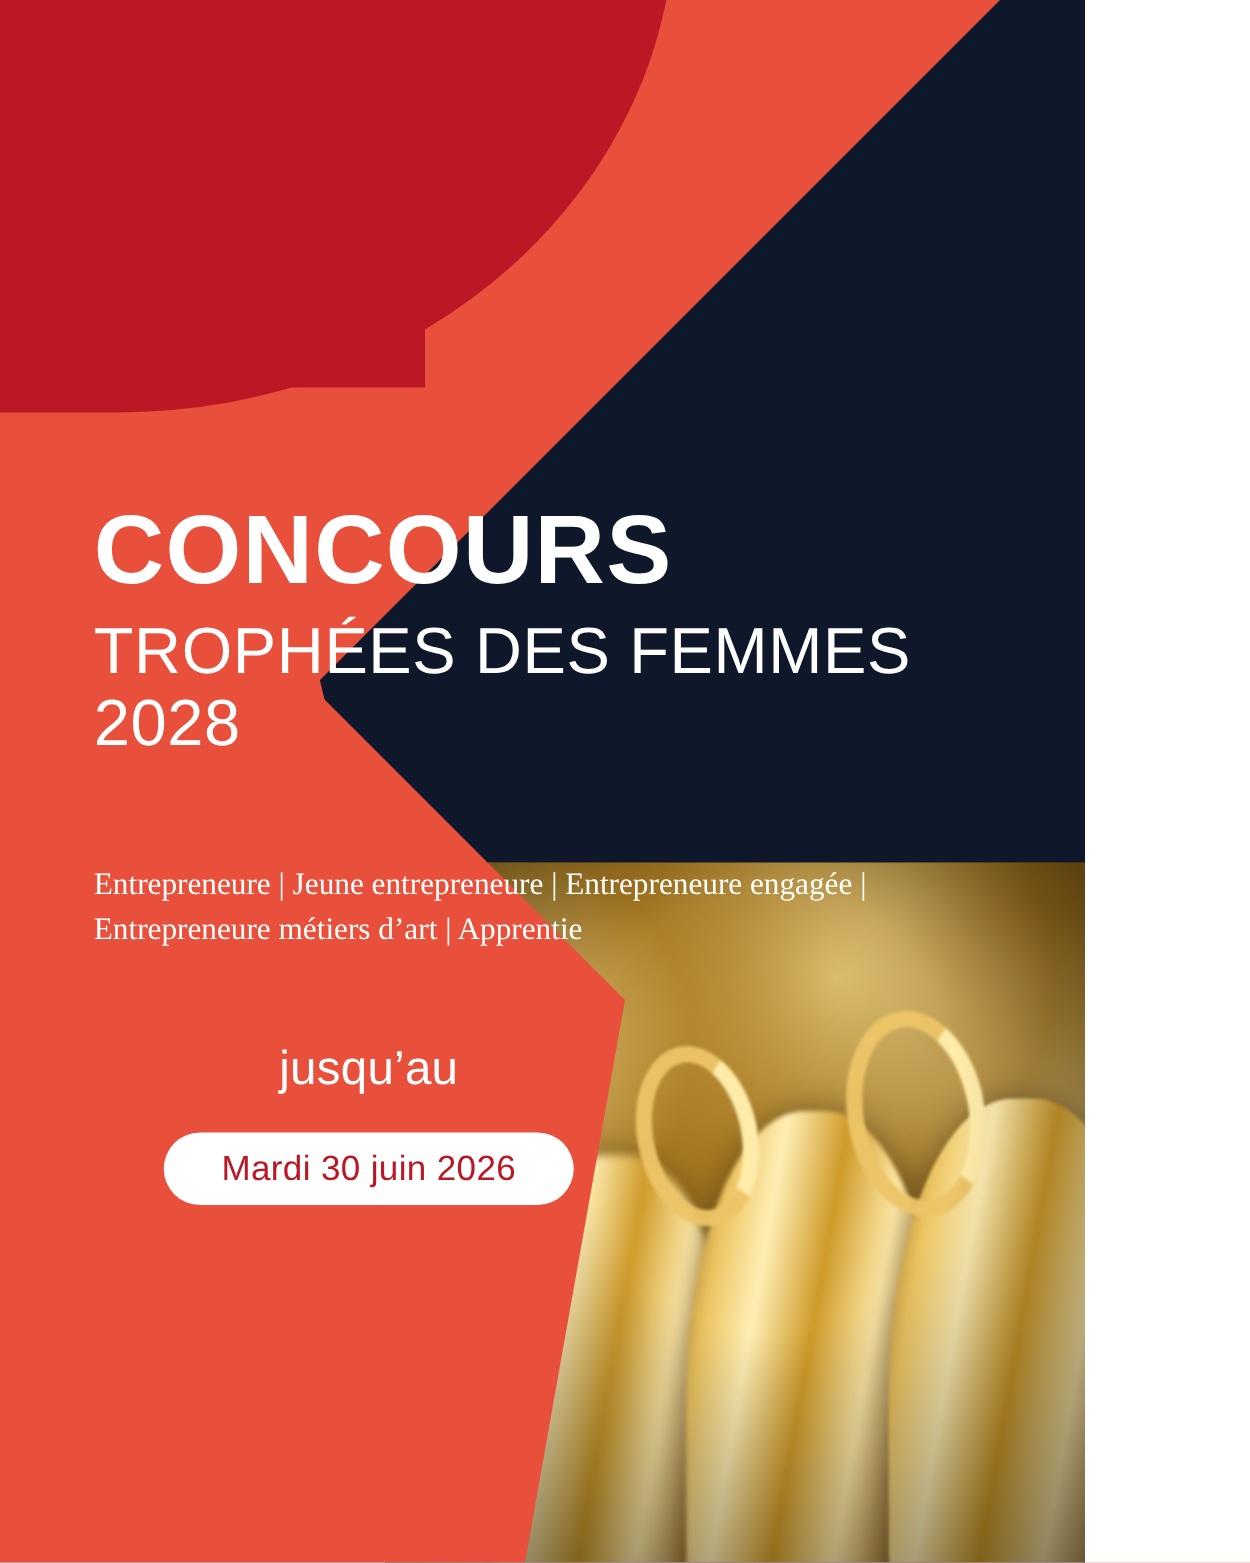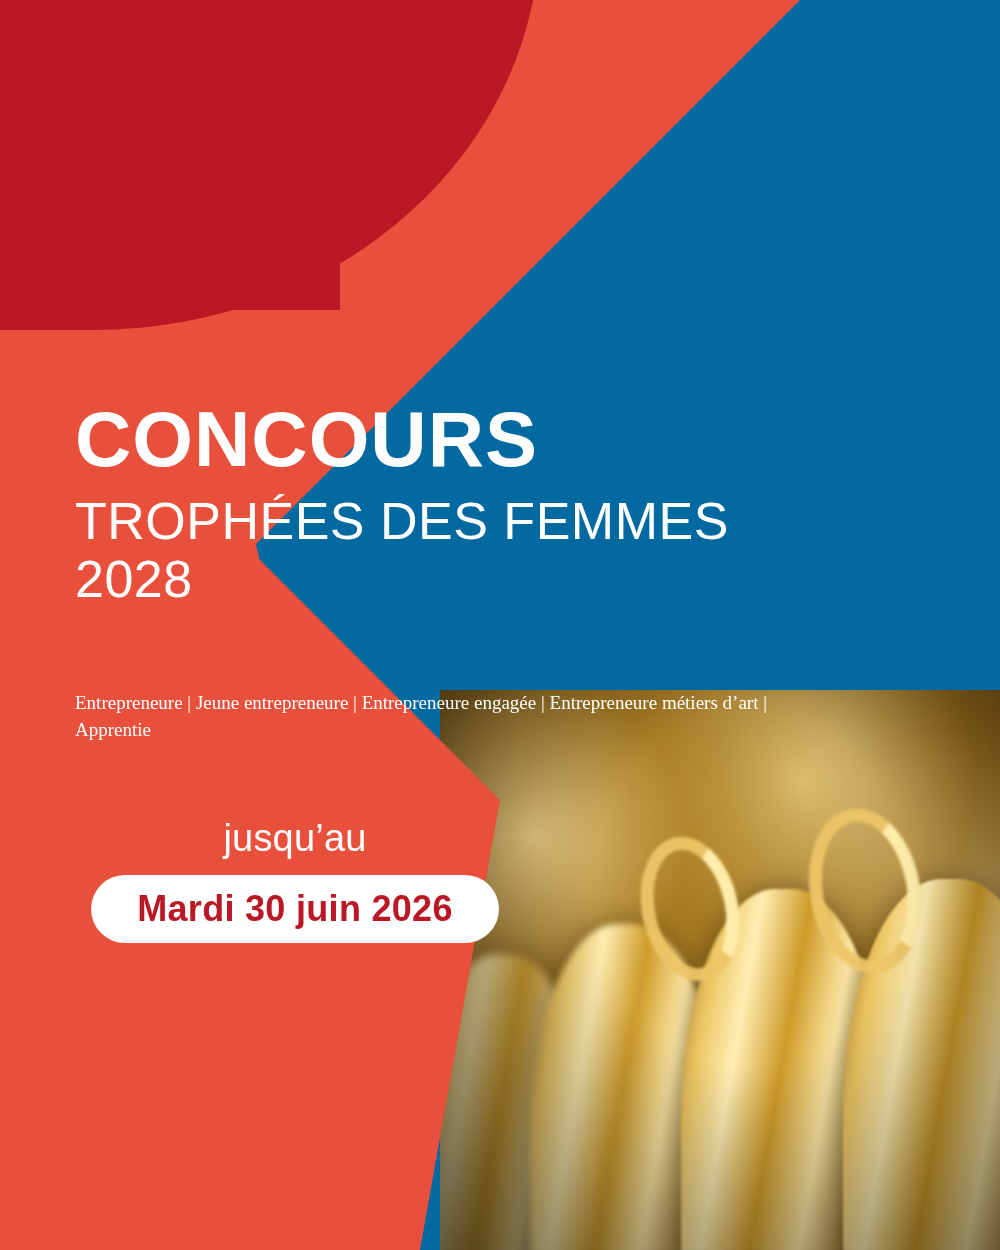--- a/index.html
+++ b/index.html
@@ -2,24 +2,24 @@
 <html><head>
 <meta charset="utf-8">
 <style>
   html, body {
     margin: 0;
     padding: 0;
     background: #ffffff;
   }
   #poster {
     position: relative;
-    width: 1000px;
+    width: 868px;
     height: 1250px;
     overflow: hidden;
-    background: #0369a1;
+    background: #0f172a;
     font-family: "Liberation Sans", sans-serif;
   }
 
   
   .photo {
     position: absolute;
     right: 0;
     bottom: 0;
     width: 560px;
     height: 560px;
@@ -139,44 +139,44 @@
   .title-sub {
     font-size: 52px;
     font-weight: 400;
     line-height: 1.12;
     margin: 0;
     letter-spacing: .5px;
     max-width: 760px;
   }
   .categories {
     margin-top: 82px;
-    font-size: 19px;
+    font-size: 25px;
     line-height: 1.42;
     max-width: 715px;
     font-family: "Liberation Serif", serif;
   }
   .cta {
     margin-top: 70px;
     width: 440px;
     text-align: center;
   }
   .cta-line {
     font-size: 38px;
     line-height: 1.28;
     letter-spacing: .2px;
   }
   .cta-line .cta-a { margin-right: 6px; }
   .cta-line-2 { text-align: center; }
   .date-pill {
     display: inline-block;
-    margin-top: 12px;
+    margin-top: 26px;
     background: #ffffff;
     color: #bb1826;
-    font-size: 36px;
-    font-weight: 700;
+    font-size: 28px;
+    font-weight: 400;
     padding: 13px 46px;
     border-radius: 999px;
     letter-spacing: .3px;
   }
 </style>
 </head>
 <body>
 
 <div id="poster">
 

